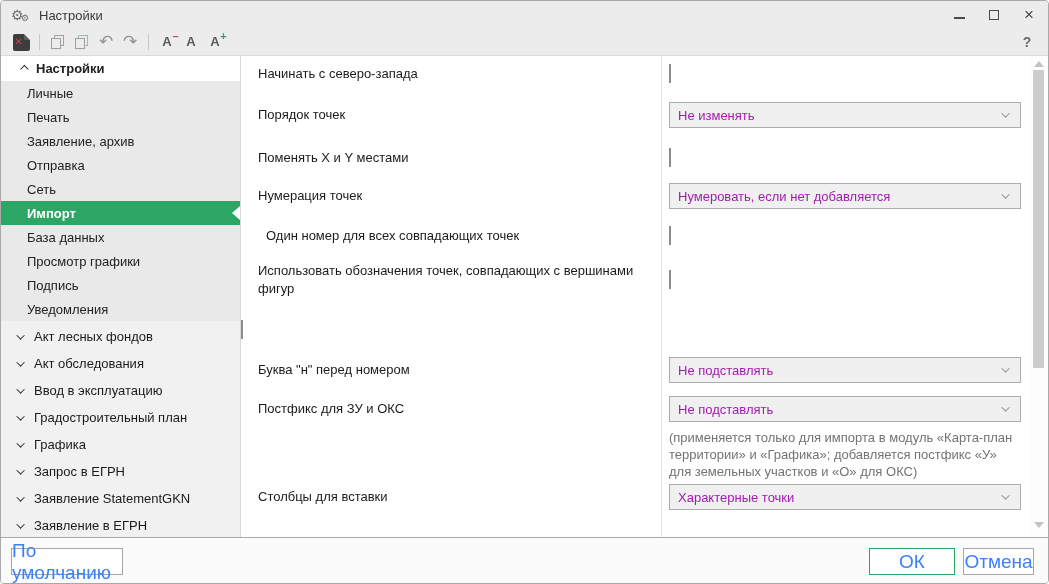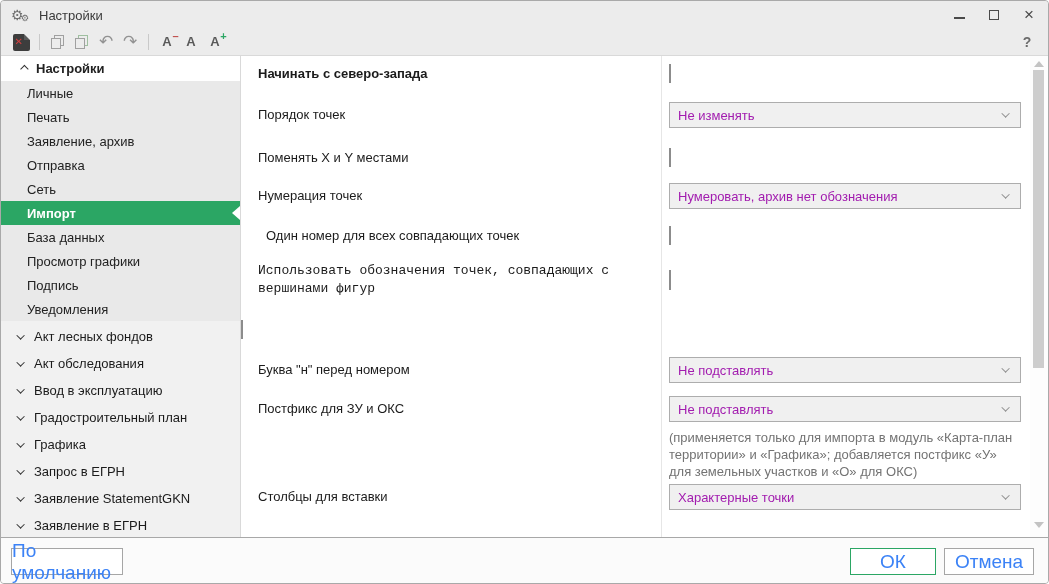--- a/index.html
+++ b/index.html
@@ -72,21 +72,21 @@
   .scroll{position:absolute;top:0;right:0;width:18px;bottom:0;background:#fdfdfd;}
   .scr-up{position:absolute;top:5px;left:4px;width:0;height:0;border-left:5px solid transparent;border-right:5px solid transparent;border-bottom:6px solid #c3c3c3;}
   .scr-down{position:absolute;bottom:9px;left:4px;width:0;height:0;border-left:5px solid transparent;border-right:5px solid transparent;border-top:6px solid #c3c3c3;}
   .scr-thumb{position:absolute;top:14px;left:3px;width:11px;height:298px;background:#cdcdcd;}
 
   
   .footer{height:48px;background:#fbfbfb;border-top:1px solid #a8a8a8;display:flex;align-items:center;padding:0 14px 0 10px;}
   .btn{height:27px;background:#fff;border:1px solid #a6a6a6;font-size:19px;color:#3b82f6;display:flex;align-items:center;justify-content:center;cursor:default;}
   .btn-default{width:112px;}
   .btn-ok{width:86px;border:1px solid #2BA664;margin-left:auto;}
-  .btn-cancel{width:90px;margin-left:8px;}
+  .btn-cancel{width:71px;margin-left:8px;}
 </style>
 </head>
 <body>
 
 <div class="window">
 
   <div class="titlebar">
     <span class="gears">
         <span class="g1">⚙</span>
         <span class="g2">⚙</span>
@@ -194,51 +194,51 @@
           </div>
           <div class="side-group">
             <span class="chev down"></span>
             <span>Заявление в ЕГРН</span>
           </div>
         </div>
     </div>
 
     <div class="content">
       <div id="rows-host">
-          <div class="srow" style="top: 9px; font-weight: bold;">
+          <div class="srow" style="top: 9px;">
             <div class="slabel">Начинать с северо-запада</div>
             <div class="sctrl"><span class="cbx"></span></div>
           </div>
           <div class="srow" style="top: 46px;">
             <div class="slabel">Порядок точек</div>
             <div class="sctrl">
               <div class="dd">
                 <span class="ddtext">Не изменять</span>
                 <span class="ddchev"></span>
               </div>
             </div>
           </div>
           <div class="srow" style="top: 93px;">
             <div class="slabel">Поменять X и Y местами</div>
             <div class="sctrl"><span class="cbx"></span></div>
           </div>
           <div class="srow" style="top: 127px;">
             <div class="slabel">Нумерация точек</div>
             <div class="sctrl">
               <div class="dd">
-                <span class="ddtext">Нумеровать, архив нет обозначения</span>
+                <span class="ddtext">Нумеровать, если нет добавляется</span>
                 <span class="ddchev"></span>
               </div>
             </div>
           </div>
           <div class="srow" style="top: 171px; padding-left: 8px;">
             <div class="slabel">Один номер для всех совпадающих точек</div>
             <div class="sctrl"><span class="cbx"></span></div>
           </div>
-          <div class="srow" style="top: 206px; font-family: Liberation Mono, monospace;">
+          <div class="srow" style="top: 206px;">
             <div class="slabel">Использовать обозначения точек, совпадающих с вершинами фигур</div>
             <div class="sctrl"><span class="cbx"></span></div>
           </div>
           <div class="srow" style="top: 265px;">
             <div class="sctrl"><span class="cbx"></span></div>
           </div>
           <div class="srow" style="top: 301px;">
             <div class="slabel">Буква "н" перед номером</div>
             <div class="sctrl">
               <div class="dd">

